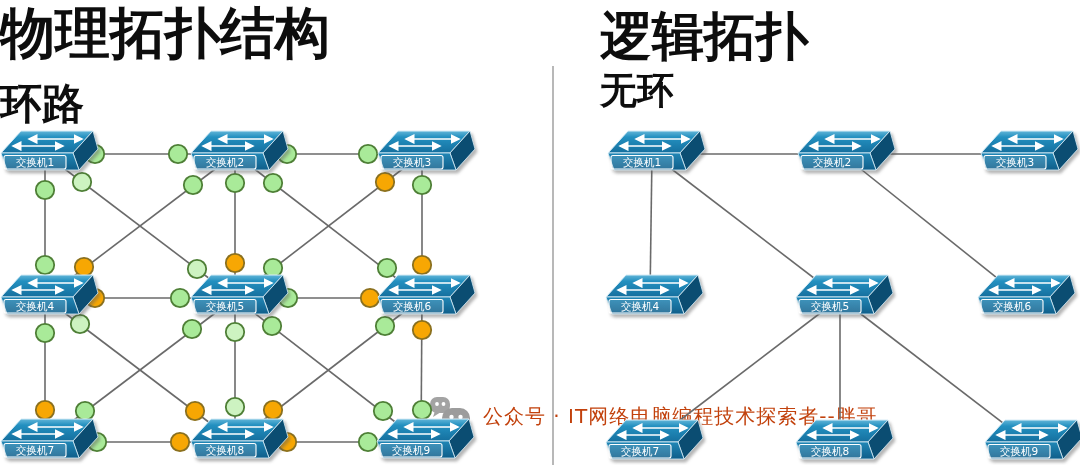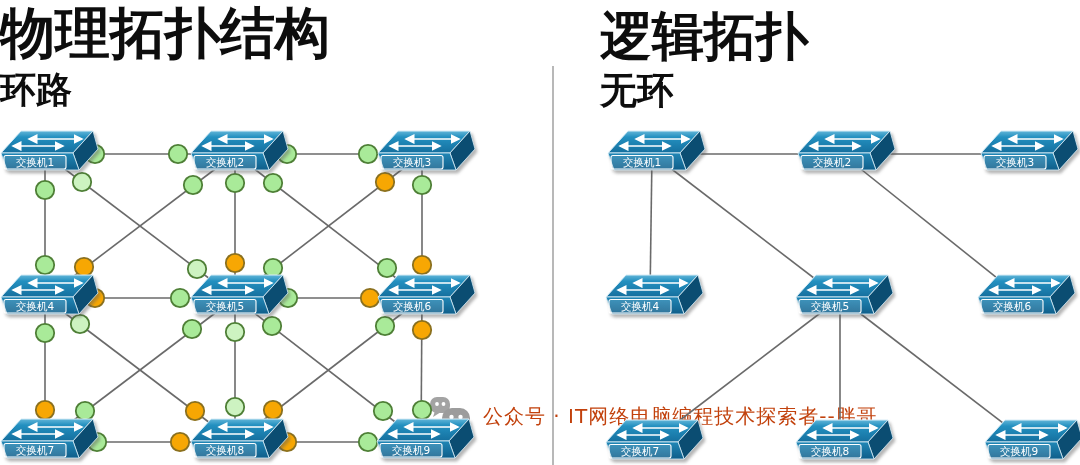--- a/index.html
+++ b/index.html
@@ -3,21 +3,21 @@
 <meta charset="utf-8">
 <style>
   html,body{margin:0;padding:0;background:#fff;}
   .stage{position:relative;width:1080px;height:465px;background:#ffffff;overflow:hidden;
          font-family:"DejaVu Sans","Liberation Sans",sans-serif;}
   .wm{position:absolute;left:428px;top:394px;z-index:0;display:flex;align-items:center;gap:9px;}
   .wm-text{font-size:20px;color:#c2410c;letter-spacing:1px;white-space:nowrap;line-height:44px;}
   .topo-svg{position:absolute;left:0;top:0;z-index:1;}
   .panel-title{position:absolute;z-index:2;text-align:left;color:#0d0d0d;font-weight:600;}
   .t-left{left:0;top:0;width:546px;font-size:55px;line-height:66px;}
-  .s-left{left:0;top:68px;width:546px;font-size:36px;line-height:44px;}
+  .s-left{left:0;top:82px;width:546px;font-size:42px;line-height:44px;}
   .t-right{left:600px;top:6px;width:520px;font-size:52px;line-height:60px;}
   .s-right{left:600px;top:70px;width:520px;font-size:37px;line-height:42px;}
   .sw{filter:drop-shadow(2.5px 3px 1.5px rgba(90,90,90,0.45));}
 </style>
 </head>
 <body>
 
 <div class="stage">
 
   <div class="wm">

